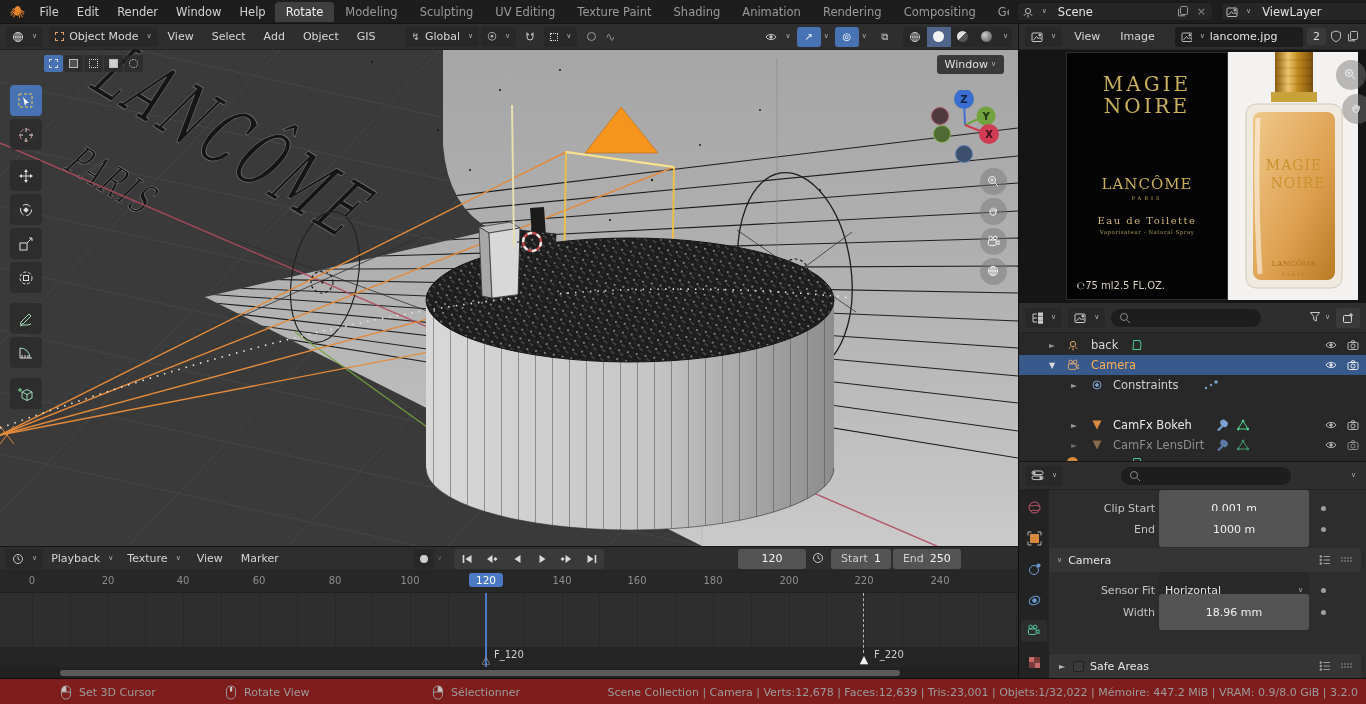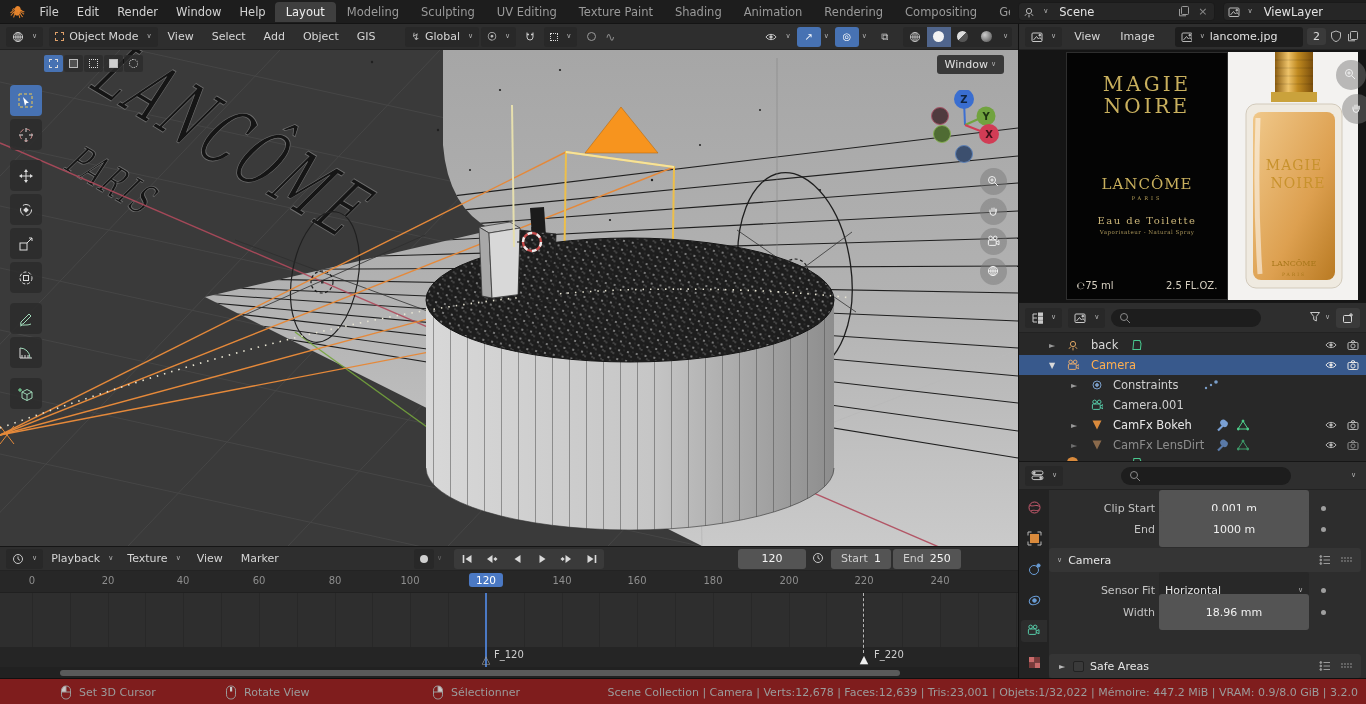--- a/index.html
+++ b/index.html
@@ -46,21 +46,21 @@
 
 #imged{left:1018px;top:24px;width:348px;height:278px;background:#151515;border-left:1px solid #101010}
 #imged .hdr{height:26px;background:#2e2e2e;border-bottom:1px solid #222;display:flex;align-items:center;padding:0 6px;gap:4px;color:#d6d6d6}
 #imgwrap{position:absolute;left:47px;top:28px;width:292px;height:248px;display:flex}
 #pbox{width:162px;height:248px;background:#040404;border:1px solid #2e2e2e;color:#c9b05e;display:flex;flex-direction:column;align-items:center;font-family:"DejaVu Serif",serif}
 #pbox .t1{margin-top:20px;font-size:20px;letter-spacing:3px;line-height:22px;text-align:center}
 #pbox .brand{margin-top:58px;font-size:15px;letter-spacing:1px}
 #pbox .city{font-size:5px;letter-spacing:3px;color:#b9a25a;margin-top:2px}
 #pbox .t2{margin-top:14px;font-size:10px;letter-spacing:1.5px;color:#cdb77a}
 #pbox .t3{font-size:5.5px;color:#a9955a;margin-top:3px;letter-spacing:.5px}
-#pbox .btm{margin-top:auto;margin-bottom:8px;width:88%;display:flex;justify-content:space-between;font-size:10px;color:#d6cfc0;font-family:"DejaVu Sans",sans-serif}
+#pbox .btm{margin-top:auto;margin-bottom:8px;width:88%;display:flex;font-size:10px;color:#d6cfc0;font-family:"DejaVu Sans",sans-serif}
 #pbottle{width:130px;height:248px;background:#f3f2f0;position:relative}
 
 #outliner{left:1018px;top:302px;width:348px;height:159px;background:#282828;border-left:1px solid #101010;border-top:1px solid #161616;overflow:hidden}
 #outliner .hdr{height:30px;background:#2e2e2e;border-bottom:1px solid #222;display:flex;align-items:center;padding:0 6px;gap:6px}
 .search{flex:1;height:18px;background:#1d1d1d;border-radius:9px;display:flex;align-items:center;padding:0 8px;gap:5px;color:#777;max-width:150px}
 .ol-row{position:absolute;left:0;width:348px;height:20px;display:flex;align-items:center;color:#cfcfcf}
 .ol-row.sel{background:#38598c}
 .tri{position:absolute;font-size:8px;color:#9a9a9a;width:10px;text-align:center}
 .ol-label{position:absolute;font-size:11.5px}
 .ol-right{position:absolute;right:8px;display:flex;gap:10px;align-items:center}
@@ -213,21 +213,21 @@
 <div id="app">
 
   <div id="topbar">
     <span style="margin:0 6px 0 10px;color:#e8852c;font-weight:bold">🕷︎</span>
     <span class="menu-item">File</span>
     <span class="menu-item">Edit</span>
     <span class="menu-item">Render</span>
     <span class="menu-item">Window</span>
     <span class="menu-item">Help</span>
     <span style="width:14px"></span>
-    <span class="ws-tab active">Layout</span>
+    <span class="ws-tab active">Rotate</span>
     <span class="ws-tab">Modeling</span>
     <span class="ws-tab">Sculpting</span>
     <span class="ws-tab">UV Editing</span>
     <span class="ws-tab">Texture Paint</span>
     <span class="ws-tab">Shading</span>
     <span class="ws-tab">Animation</span>
     <span class="ws-tab">Rendering</span>
     <span class="ws-tab">Compositing</span>
     <span class="ws-tab ws-clip">Geometry Nodes</span>
     <div class="idbox">
@@ -748,26 +748,20 @@
       <span class="ol-label" style="left:94px;color:#cfcfcf">Constraints</span>
       <svg class="ic abs" style="left:185px;top:5px" width="14" height="10">
           <g fill="#7a9ec9">
             <circle cx="2" cy="8" r="1.2"></circle>
             <circle cx="7" cy="5" r="1.2"></circle>
             <circle cx="12" cy="2" r="1.8"></circle>
           </g>
         </svg>
     </div>
 
-    <div class="ol-row" style="top:92px">
-      <svg class="ic abs" style="left:72px;top:4px;color:#55c9a6" width="12" height="12">
-          <use href="#i-movie"></use>
-        </svg>
-      <span class="ol-label" style="left:94px;color:#cfcfcf">Camera.001</span>
-    </div>
 
     <div class="ol-row" style="top:112px">
       <span class="tri" style="left:50px">►</span>
       <svg class="ic abs" style="left:72px;top:4px" width="12" height="12">
           <path d="M1.5,1.5 H10.5 L6,10.5 Z" fill="#d98a3c"></path>
         </svg>
       <span class="ol-label" style="left:94px;color:#e8e8e8">CamFx Bokeh</span>
       <svg class="ic abs" style="left:196px;top:4px;color:#7aa0d4" width="13" height="13">
           <use href="#i-wrench"></use>
         </svg>

